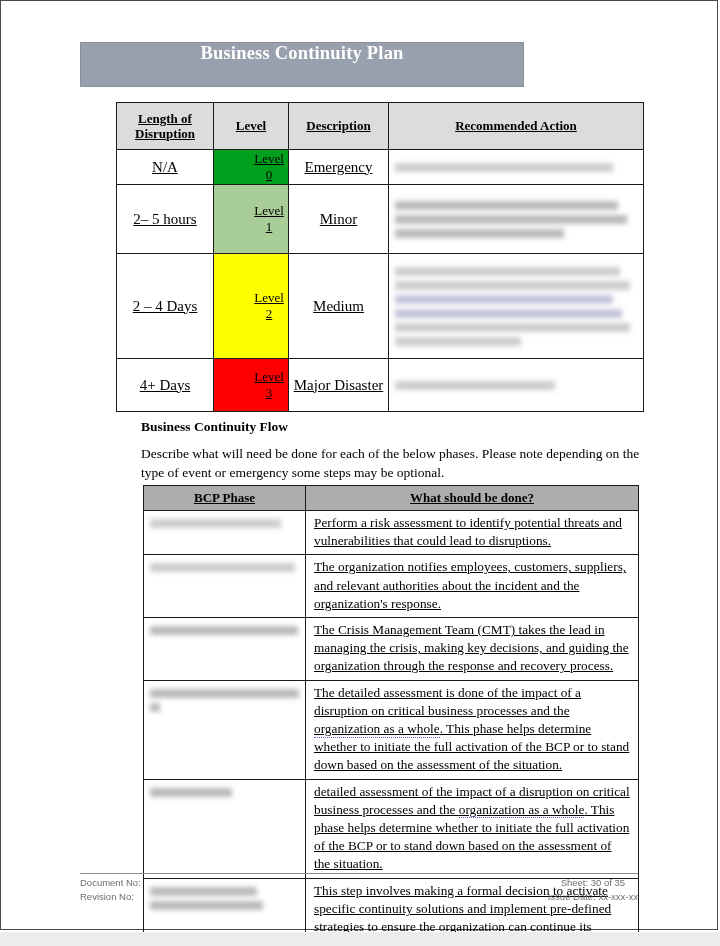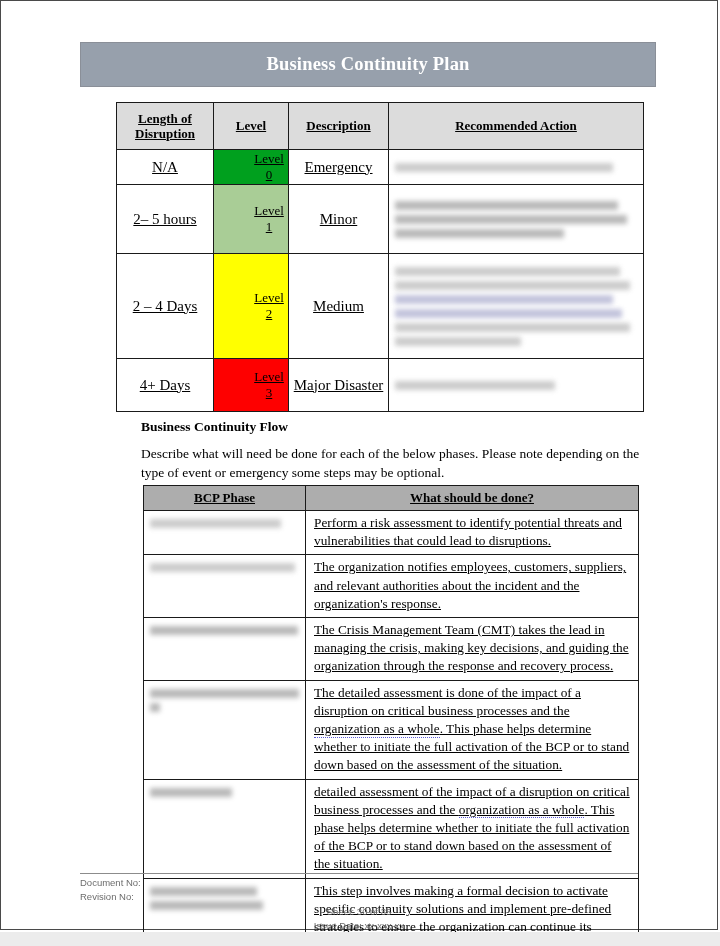--- a/index.html
+++ b/index.html
@@ -32,27 +32,27 @@
     width: 720px;
     height: 14px;
     background: #ececec;
   }
 
   
   .title-banner {
     position: absolute;
     left: 79px;
     top: 41px;
-    width: 576px;
+    width: 444px;
     height: 45px;
     background: #97a0ac;
     border: 1px solid #8a8f98;
     box-sizing: border-box;
     display: flex;
-    align-items: center;
+    align-items: flex-start;
     justify-content: center;
   }
   .title-banner-text {
     color: #ffffff;
     font-size: 18.5px;
     font-weight: bold;
     letter-spacing: 0.2px;
   }
 
   
@@ -194,21 +194,20 @@
   .footer {
     position: absolute;
     left: 79px;
     top: 875px;
     width: 558px;
     font-family: "Liberation Sans", "DejaVu Sans", sans-serif;
     font-size: 9.5px;
     color: #6d6d6d;
     display: flex;
     justify-content: space-between;
-    flex-direction: column;
   }
   .footer-col-right { text-align: center; }
   .footer-line { line-height: 1.5; }
 </style>
 </head>
 <body>
 
 <div class="page">
 
   <div class="title-banner">

